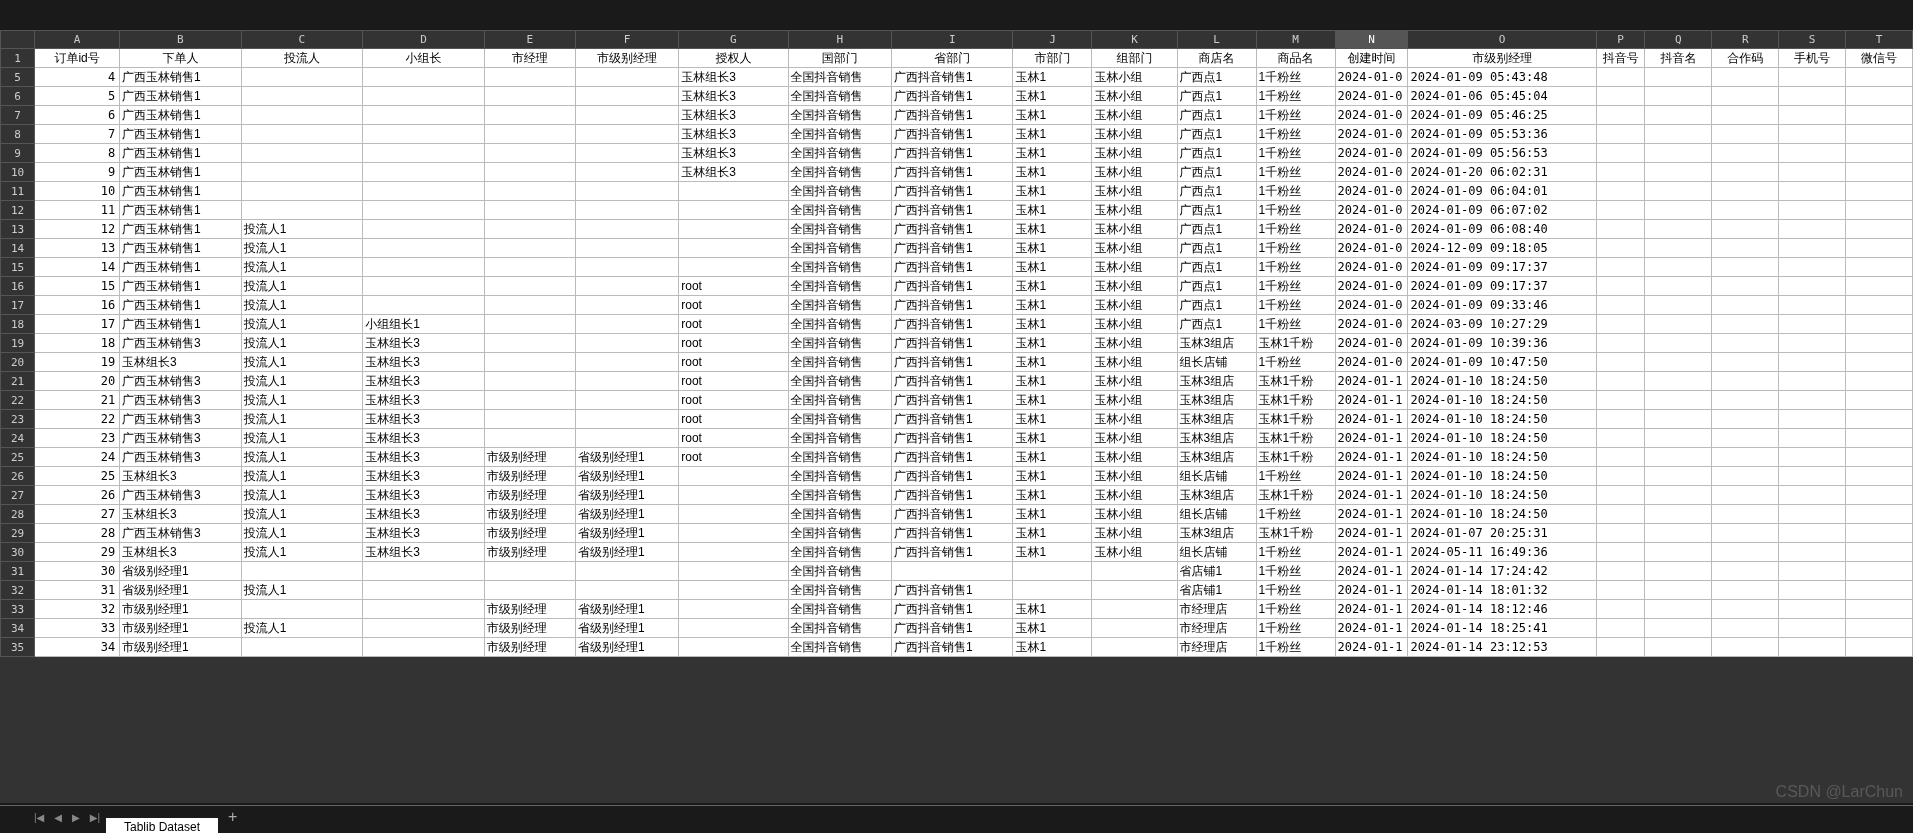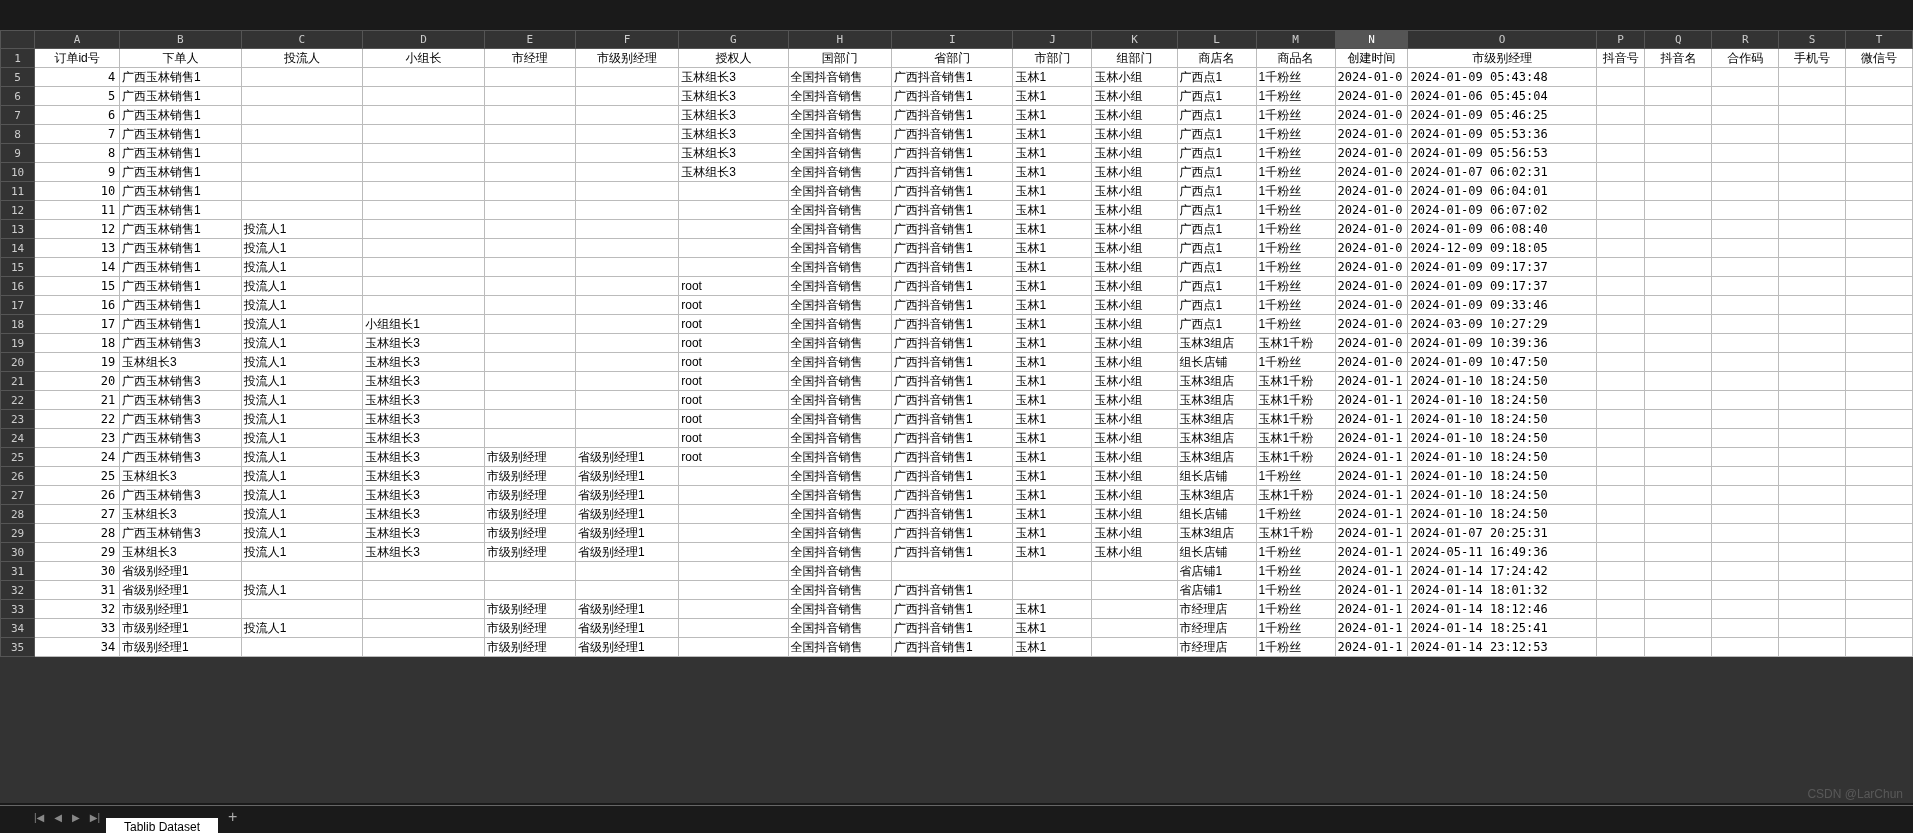--- a/index.html
+++ b/index.html
@@ -84,21 +84,21 @@
     left: 0; right: 0;
     bottom: 27px;
     height: 1px;
     background: #666;
   }
   .watermark {
     position: absolute;
     right: 10px;
     bottom: 32px;
     color: rgba(200,200,200,0.25);
-    font-size: 12px;
+    font-size: 16px;
     font-family: Arial;
   }
 </style>
 </head>
 <body>
 
 <div class="app">
   <div class="grid-container">
     <table>
       <colgroup id="colgroup">
@@ -295,21 +295,21 @@
             <td class="cell"></td>
             <td class="cell"></td>
             <td class="cell">玉林组长3</td>
             <td class="cell">全国抖音销售</td>
             <td class="cell">广西抖音销售1</td>
             <td class="cell">玉林1</td>
             <td class="cell">玉林小组</td>
             <td class="cell">广西点1</td>
             <td class="cell">1千粉丝</td>
             <td class="cell mono">2024-01-0</td>
-            <td class="cell mono">2024-01-07 06:02:31</td>
+            <td class="cell mono">2024-01-20 06:02:31</td>
             <td class="cell"></td>
             <td class="cell"></td>
             <td class="cell"></td>
             <td class="cell"></td>
             <td class="cell"></td>
           </tr>
           <tr>
             <td class="row-hdr">11</td>
             <td class="cell num">10</td>
             <td class="cell">广西玉林销售1</td>

